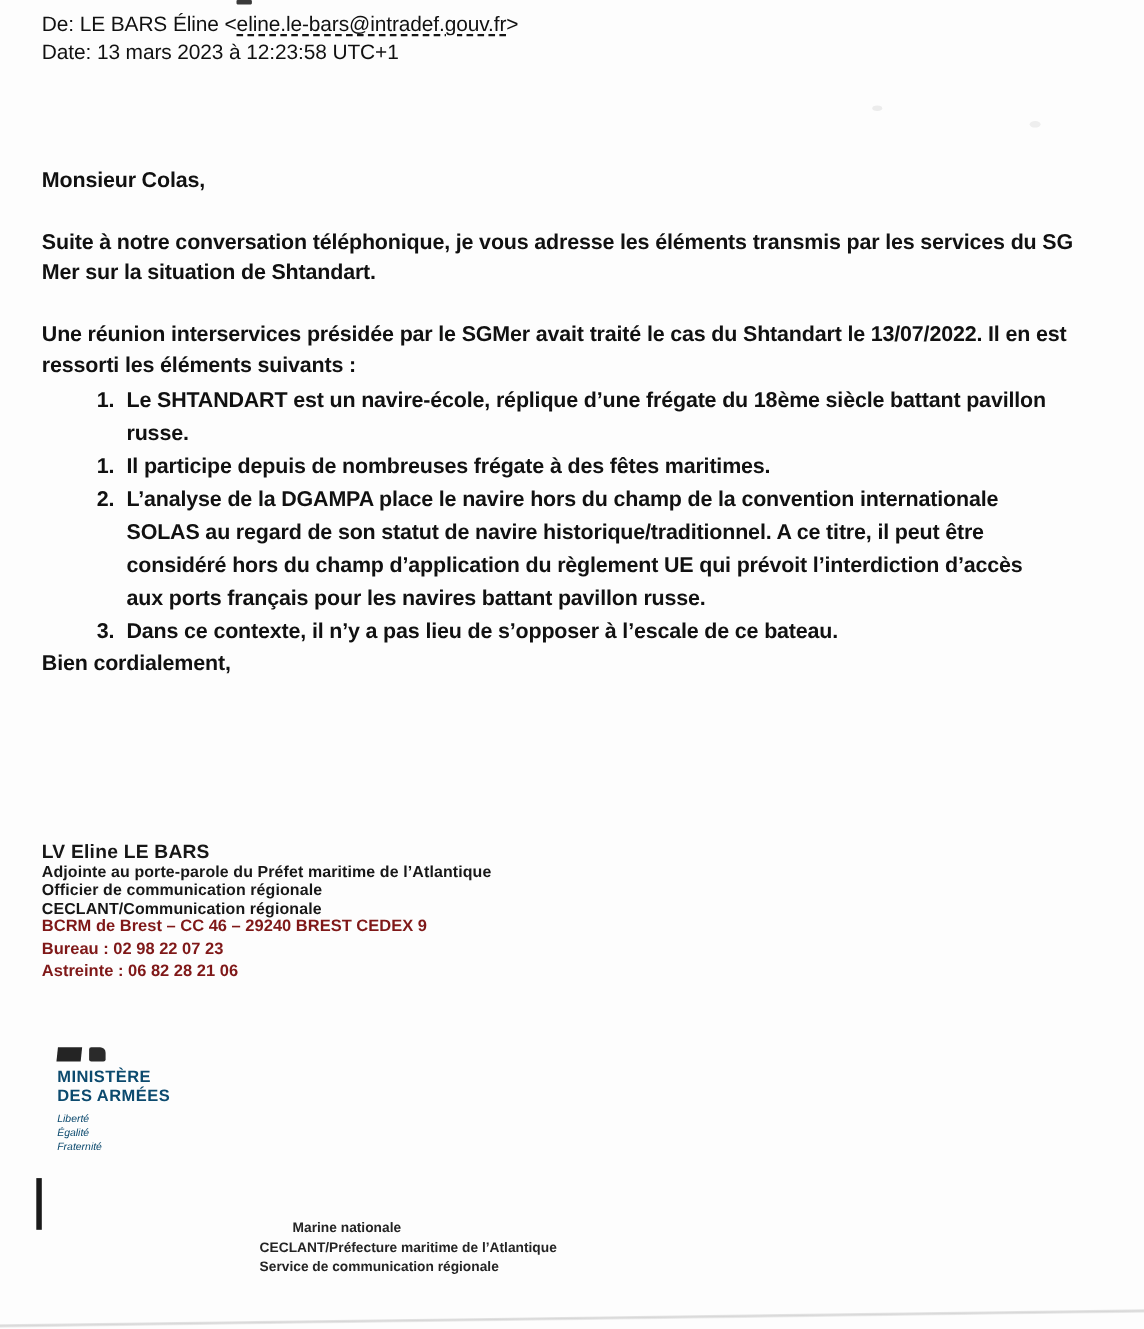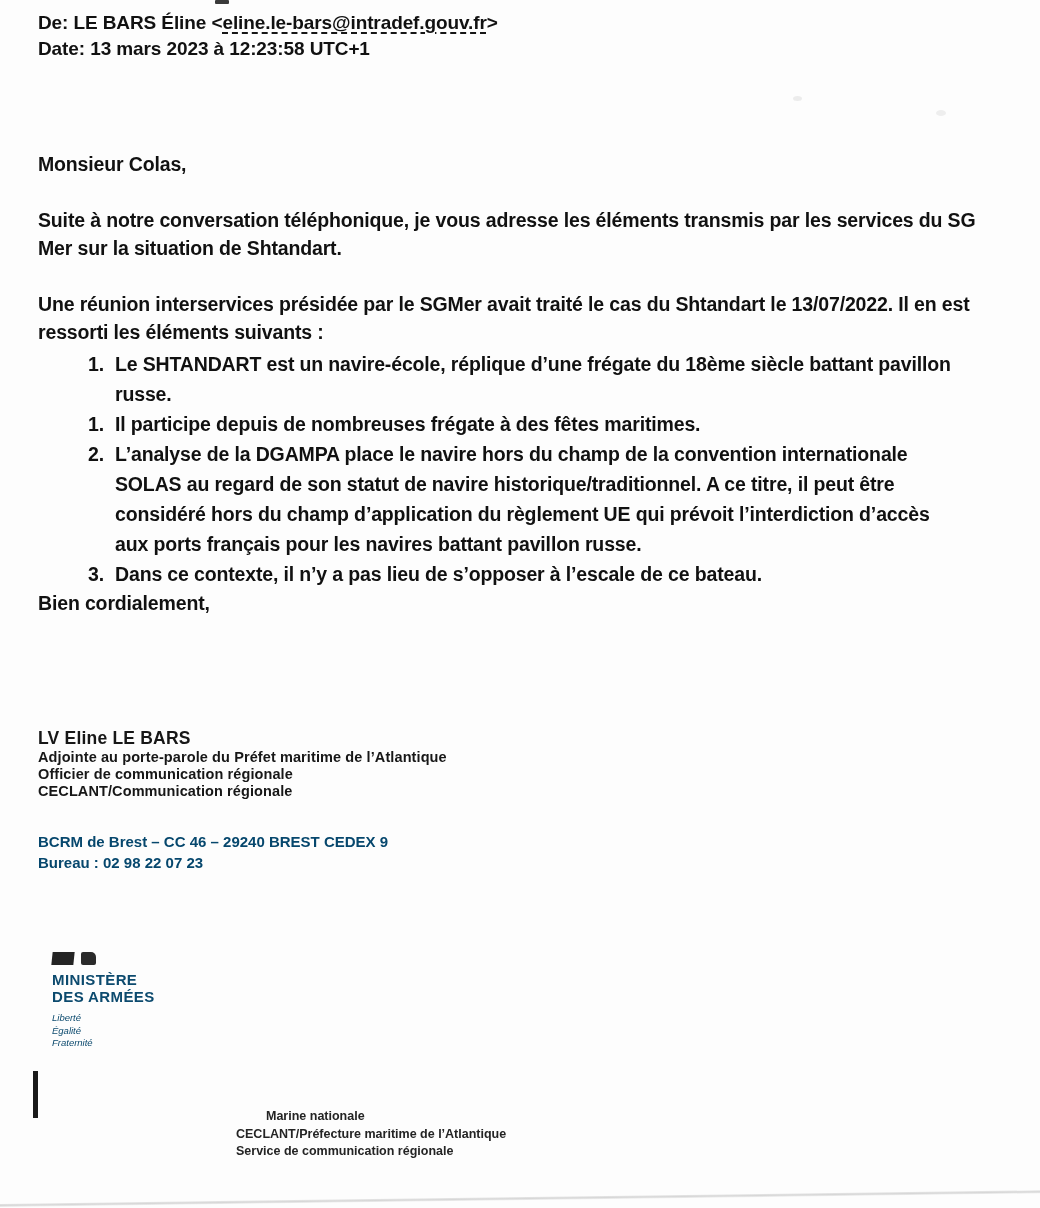--- a/index.html
+++ b/index.html
@@ -9,21 +9,21 @@
     background: #fdfdfd;
     overflow: hidden;
     font-family: "Liberation Sans", sans-serif;
     color: #161616;
   }
   .scan { filter: blur(0.35px) contrast(1.05); }
 
   
   .mail-header {
     position: absolute; left: 38px; top: 10px;
-    font-size: 19px; line-height: 25.5px; font-weight: 700;
+    font-size: 19px; line-height: 25.5px; font-weight: 400;
     letter-spacing: -0.1px; white-space: nowrap;
   }
   .email-link {
     text-decoration: underline dashed #1b1b1b 2px;
     text-underline-offset: 3px;
     cursor: pointer;
   }
 
   
   .mail-body {
@@ -33,29 +33,29 @@
   }
   .mail-body p { margin: 0 0 28px 0; }
   .numbered-list { margin: 3px 0 0 0; }
   .list-item { display: flex; line-height: 30px; }
   .list-num { width: 27px; margin-left: 50px; flex: none; }
   .list-text { flex: 1; max-width: 848px; }
   .after-list { margin-top: 27px !important; }
 
   
   .signature {
-    position: absolute; left: 38px; top: 728px;
+    position: absolute; left: 38px; top: 764px;
     font-weight: 700; color: #1c1c1c;
   }
   .sig-name { font-size: 17.5px; line-height: 21px; letter-spacing: 0.2px; }
   .sig-title { font-size: 14.5px; line-height: 17px; letter-spacing: 0.1px; }
 
   .address-block {
     position: absolute; left: 38px; top: 832px;
-    font-size: 15px; line-height: 20.5px; font-weight: 700; color: #0c4a6e;
+    font-size: 15px; line-height: 20.5px; font-weight: 700; color: #7f1d1d;
   }
 
   
   .logo-block { position: absolute; left: 52px; top: 952px; color: #0c4a6e; filter: blur(0.5px); }
   .logo-glyphs { display: flex; gap: 7px; height: 14px; margin-bottom: 6px; }
   .logo-glyph-a { width: 22px; height: 13px; background: #242424; transform: skewX(-6deg); }
   .logo-glyph-b { width: 15px; height: 13px; background: #2a2a2a; border-radius: 2px 5px 2px 2px; }
   .ministry-name { font-size: 15px; font-weight: 900; line-height: 16.5px; letter-spacing: 0.4px; }
   .motto { margin-top: 7px; font-size: 9.5px; font-style: italic; font-weight: 400; line-height: 12.5px; filter: blur(0.4px); }
 
@@ -123,20 +123,21 @@
 <div class="signature scan">
   <div class="sig-name">LV Eline LE BARS</div>
   <div class="sig-title">Adjointe au porte-parole du Préfet maritime de l’Atlantique</div>
   <div class="sig-title">Officier de communication régionale</div>
   <div class="sig-title">CECLANT/Communication régionale</div>
 </div>
 
 <div class="address-block scan">
   <div>BCRM de Brest – CC 46 – 29240 BREST CEDEX 9</div>
   <div>Bureau : 02 98 22 07 23</div>
+  <div>Astreinte : 06 82 28 21 06</div>
 </div>
 
 <div class="logo-block">
   <div class="logo-glyphs">
     <div class="logo-glyph-a"></div>
     <div class="logo-glyph-b"></div>
   </div>
   <div class="ministry-name">MINISTÈRE</div>
   <div class="ministry-name">DES ARMÉES</div>
   <div class="motto">

